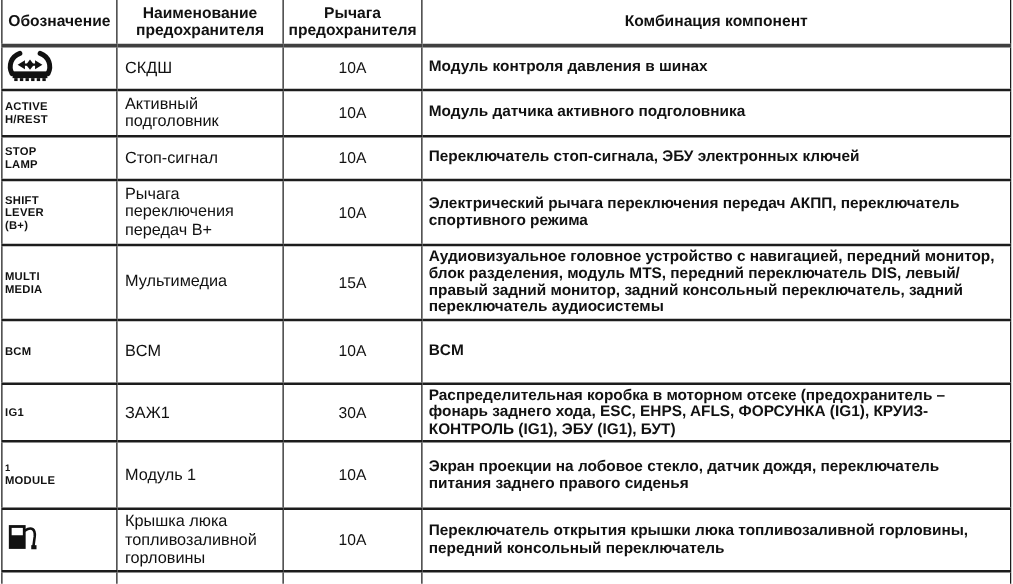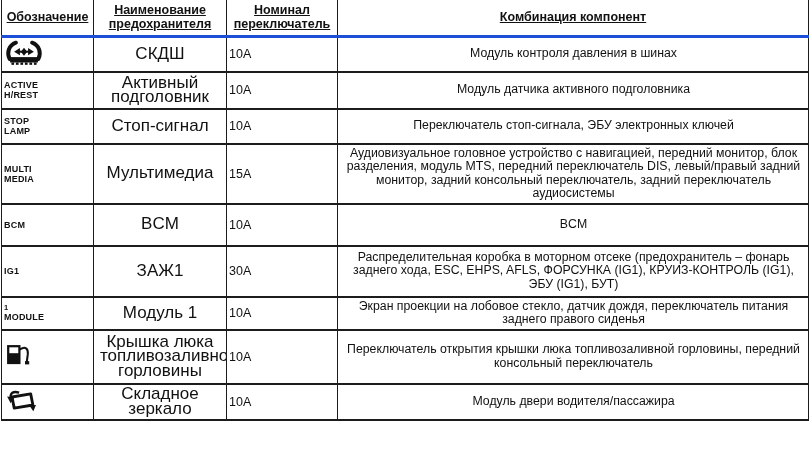--- a/index.html
+++ b/index.html
@@ -20,52 +20,53 @@
   }
   table.fuse-table { border-left: 1px solid #1c1c1c; border-right: 1px solid #1c1c1c; border-bottom: 2px solid #1c1c1c; }
   th, td {
     border-left: 1px solid #1c1c1c;
     border-right: 1px solid #1c1c1c;
     border-top: 2px solid #1c1c1c;
     border-bottom: 2px solid #1c1c1c;
     vertical-align: middle;
     overflow: hidden;
   }
-  thead th { border-top: 0; border-bottom: 3px solid #1d4ed8; text-decoration: underline; }
+  thead th { border-top: 0; border-bottom: 3px solid #404040; }
   th {
     font-weight: bold;
     font-size: 12.5px;
     line-height: 14px;
     text-align: center;
     padding: 2px 2px;
   }
   td.desig {
     font-weight: bold;
     font-size: 9px;
     line-height: 10px;
     letter-spacing: 0.2px;
     padding: 2px;
   }
   td.desig .supline { font-size: 7.5px; line-height: 8px; }
   td.name {
-    text-align: center;
-    font-size: 17px;
+    text-align: left;
+    font-size: 13px;
     line-height: 14.5px;
     padding: 2px 6px;
   }
   td.rating {
-    text-align: left;
+    text-align: center;
     font-size: 12.5px;
     padding: 2px;
   }
   td.comp {
-    text-align: center;
+    text-align: left;
     font-size: 12.3px;
     line-height: 13.5px;
     padding: 2px 4px 2px 5px;
+    font-weight: bold;
   }
   thead tr { height: 36px; }
   tbody tr:nth-child(1)  { height: 32px; }
   tbody tr:nth-child(2)  { height: 37px; }
   tbody tr:nth-child(3)  { height: 35px; }
   tbody tr:nth-child(4)  { height: 52px; }
   tbody tr:nth-child(5)  { height: 42px; }
   tbody tr:nth-child(6)  { height: 51px; }
   tbody tr:nth-child(7)  { height: 20px; }
   tbody tr:nth-child(8)  { height: 54px; }
@@ -82,21 +83,21 @@
   <colgroup>
     <col style="width:92px">
     <col style="width:133px">
     <col style="width:111px">
     <col style="width:auto">
   </colgroup>
   <thead>
     <tr>
       <th>Обозначение</th>
       <th>Наименование предохранителя</th>
-      <th>Номинал переключатель</th>
+      <th>Рычага предохранителя</th>
       <th>Комбинация компонент</th>
     </tr>
   </thead>
   <tbody>
       <tr>
         <td class="desig"><span class="icon-wrap"><svg width="40" height="27" viewBox="0 0 44 30" xmlns="http://www.w3.org/2000/svg">
     <path d="M13 3 C5 6 2.5 14 6 21" fill="none" stroke="#111" stroke-width="4.4" stroke-linecap="round"></path>
     <path d="M31 3 C39 6 41.5 14 38 21" fill="none" stroke="#111" stroke-width="4.4" stroke-linecap="round"></path>
     <rect x="6.5" y="19" width="31" height="6" fill="#111"></rect>
     <rect x="8" y="25" width="3" height="2.6" fill="#111"></rect>
@@ -127,20 +128,30 @@
         <td class="desig">
           <div>STOP</div>
           <div>LAMP</div>
         </td>
         <td class="name">Стоп-сигнал</td>
         <td class="rating">10A</td>
         <td class="comp">Переключатель стоп-сигнала, ЭБУ электронных ключей</td>
       </tr>
       <tr>
         <td class="desig">
+          <div>SHIFT</div>
+          <div>LEVER</div>
+          <div>(B+)</div>
+        </td>
+        <td class="name">Рычага переключения передач B+</td>
+        <td class="rating">10A</td>
+        <td class="comp">Электрический рычага переключения передач АКПП, переключатель спортивного режима</td>
+      </tr>
+      <tr>
+        <td class="desig">
           <div>MULTI</div>
           <div>MEDIA</div>
         </td>
         <td class="name">Мультимедиа</td>
         <td class="rating">15A</td>
         <td class="comp">Аудиовизуальное головное устройство с навигацией, передний монитор, блок разделения, модуль MTS, передний переключатель DIS, левый/правый задний монитор, задний консольный переключатель, задний переключатель аудиосистемы</td>
       </tr>
       <tr>
         <td class="desig">
           <div>BCM</div>

